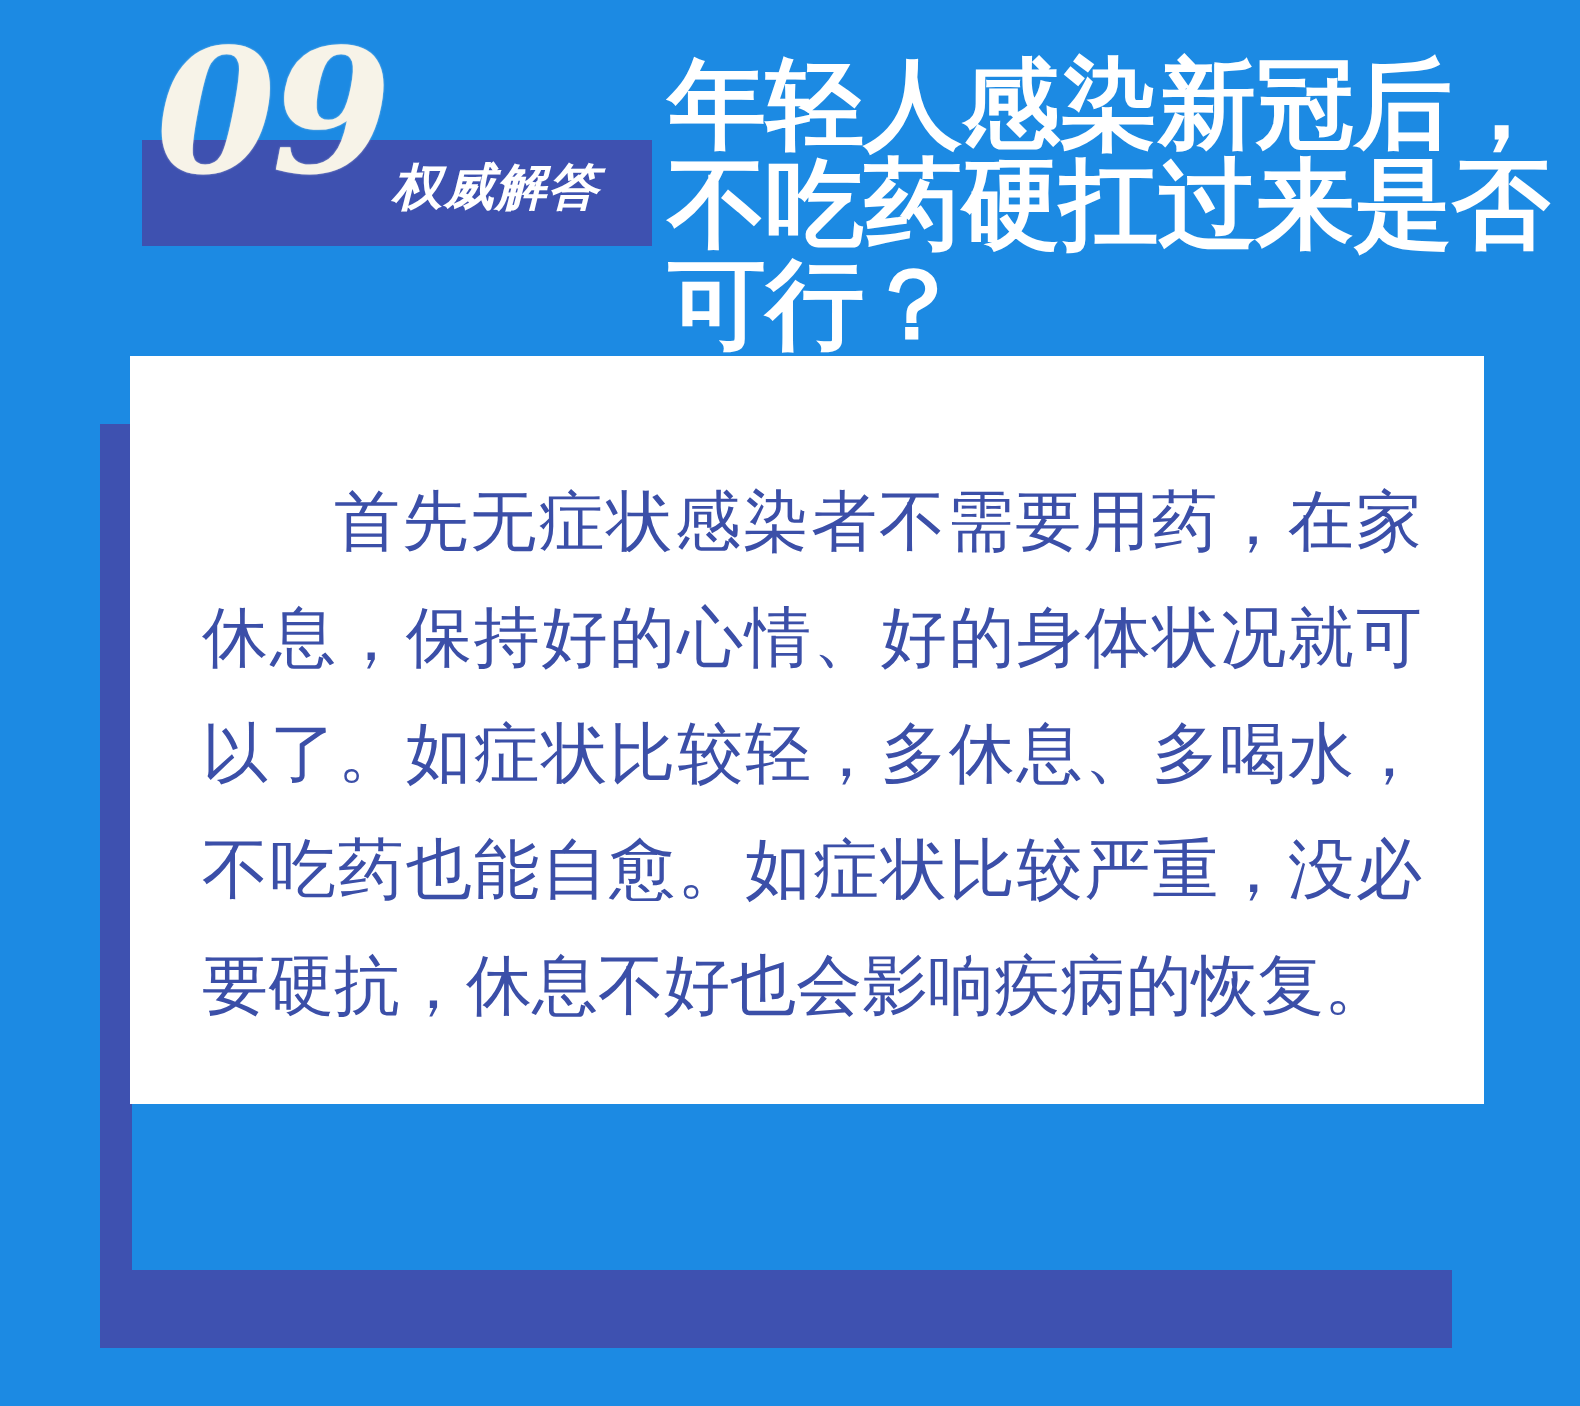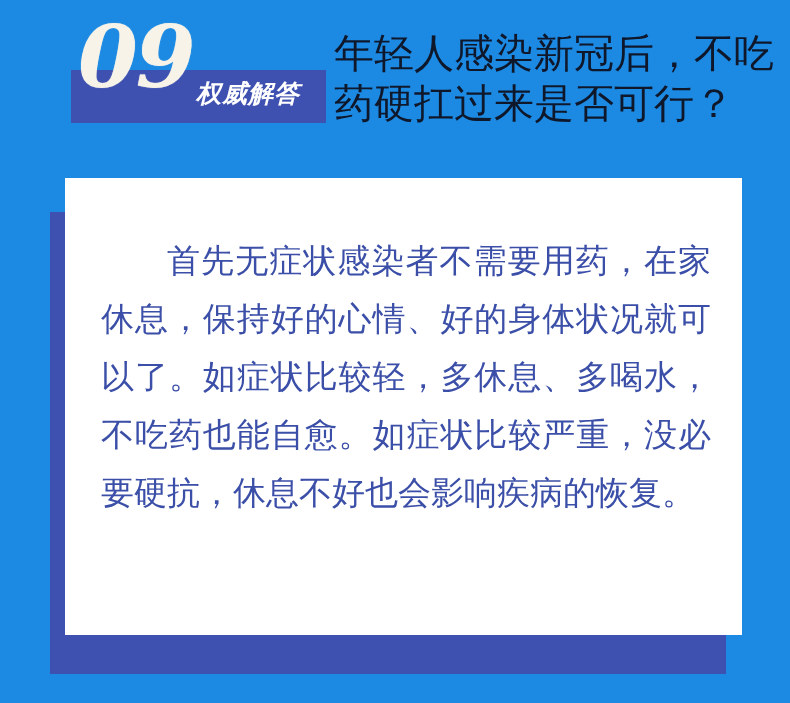--- a/index.html
+++ b/index.html
@@ -68,24 +68,24 @@
     letter-spacing: 1px;
     z-index: 4;
   }
 
   .poster-title {
     position: absolute;
     left: 308px;
     top: 28px;
     width: 450px;
     font-family: "DejaVu Sans", "Liberation Sans", sans-serif;
-    font-weight: 400;
-    font-size: 40px;
+    font-weight: 700;
+    font-size: 49px;
     line-height: 50px;
-    color: #0f172a;
+    color: #ffffff;
     letter-spacing: 0px;
   }
 
   
   .accent-left {
     position: absolute;
     left: 50px;
     top: 212px;
     width: 16px;
     height: 462px;
@@ -100,21 +100,21 @@
     height: 39px;
     background: #3e51b0;
   }
 
   
   .card {
     position: absolute;
     left: 65px;
     top: 178px;
     width: 677px;
-    height: 457px;
+    height: 374px;
     background: #ffffff;
   }
 
   .card-body {
     position: absolute;
     left: 36px;
     top: 54px;
     width: 610px;
     font-family: "DejaVu Sans", "Liberation Sans", sans-serif;
     font-size: 33px;

